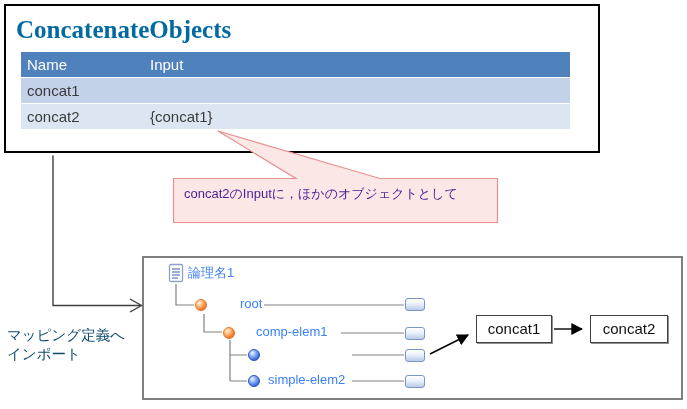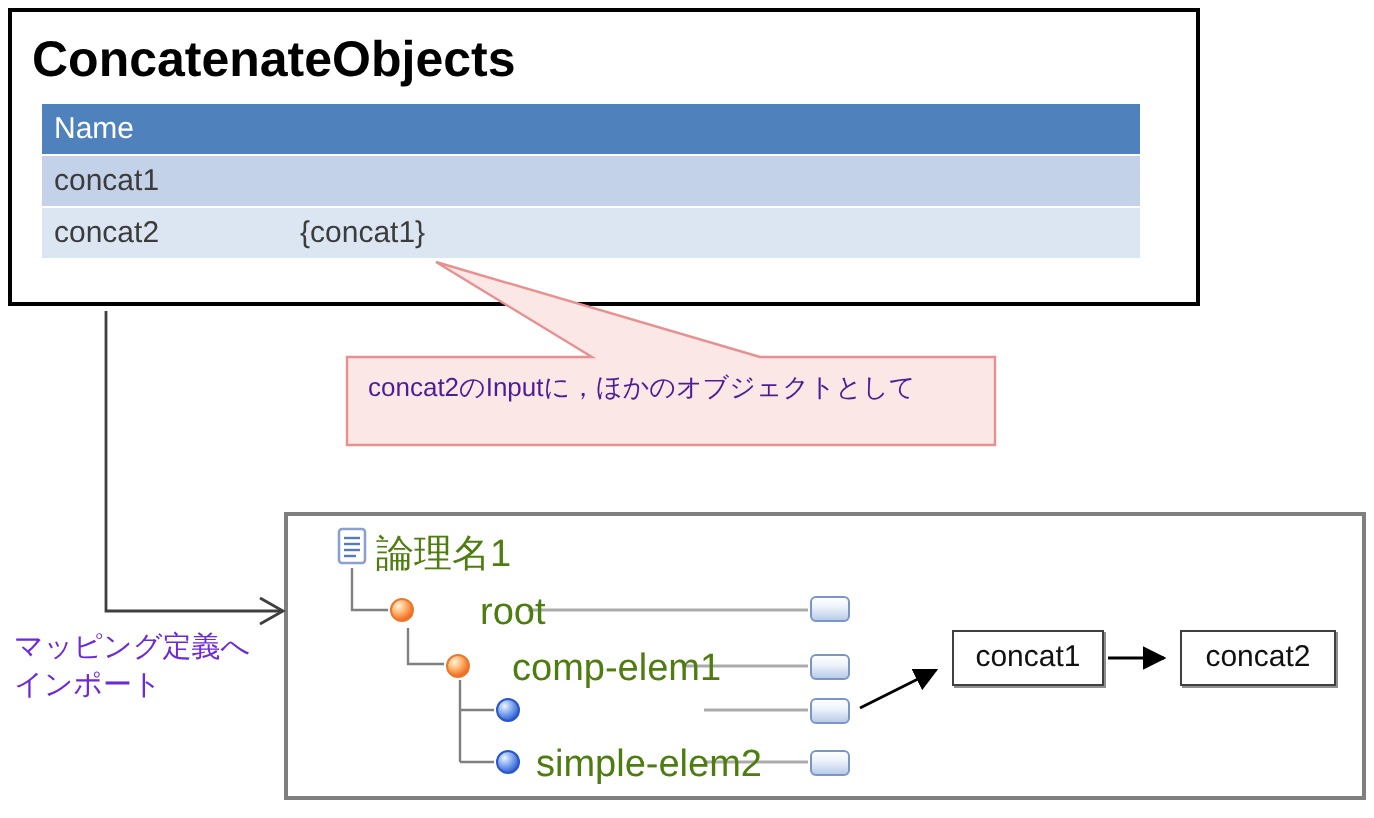--- a/index.html
+++ b/index.html
@@ -3,64 +3,65 @@
 <meta charset="utf-8">
 <style>
   html,body{margin:0;padding:0;background:#fff;}
   #canvas{position:relative;width:687px;height:409px;background:#fff;overflow:hidden;
           font-family:"Liberation Sans","DejaVu Sans",sans-serif;}
 
   
   .panel{position:absolute;left:4px;top:4px;width:596px;height:149px;
          border:2px solid #000;background:#fff;box-sizing:border-box;}
   .panel-title{position:absolute;left:10px;top:10px;font-size:25px;font-weight:bold;
-               color:#000000;letter-spacing:0px;}
+               color:#0369a1;letter-spacing:0px;font-family:Liberation Serif, serif;}
   .obj-table{position:absolute;left:15px;top:46px;width:549px;font-size:15px;}
   .t-row{display:flex;height:25px;line-height:25px;margin-bottom:1px;align-items:flex-end;}
   .t-head{background:#4f81bd;color:#ffffff;}
   .t-r1{background:#c3d2e8;color:#3c3c3c;}
   .t-r2{background:#dce6f2;color:#3c3c3c;}
   .c-name{width:116px;padding-left:6px;margin-right:1px;overflow:hidden;}
   .c-input{flex:1;padding-left:6px;overflow:hidden;}
   .t-head .c-name{background:#4f81bd;}
   .t-r1 .c-name{background:#c3d2e8;}
   .t-r2 .c-name{background:#dce6f2;}
 
   
   .callout-text{position:absolute;left:184px;top:185px;width:308px;
                 font-size:13px;line-height:17px;color:#4c1d95;z-index:6;}
 
   
-  .import-label{position:absolute;left:7px;top:315px;font-size:14.5px;
-                line-height:19px;color:#6d28d9;z-index:2;}
+  .import-label{position:absolute;left:7px;top:327px;font-size:14.5px;
+                line-height:19px;color:#0c4a6e;z-index:2;font-family:Liberation Mono, monospace;}
 
   
   .map-panel{position:absolute;left:142px;top:256px;width:541px;height:144px;
              border:2px solid #7f7f7f;background:#fff;box-sizing:border-box;}
-  .map-panel .txt{position:absolute;font-size:19px;color:#4d7c0f;white-space:nowrap;}
+  .map-panel .txt{position:absolute;font-size:13px;color:#3b82f6;white-space:nowrap;}
   .tag{position:absolute;left:261px;width:20px;height:13px;border:1px solid #7a96c8;
        border-radius:3px;box-sizing:border-box;
        background:linear-gradient(180deg,#ffffff 0%,#edf3fb 40%,#b9cce8 100%);}
   .obj-box{position:absolute;top:57px;height:28px;border:1px solid #404040;
            background:#fff;box-sizing:border-box;text-align:center;
            line-height:26px;font-size:15px;color:#111;box-shadow:1px 1px 0 #909090;}
 
   .overlay{position:absolute;left:0;top:0;z-index:5;pointer-events:none;}
   .treelayer{position:absolute;left:0;top:0;pointer-events:none;}
 </style>
 </head>
 <body>
 
 <div id="canvas">
 
   <div class="panel">
     <div class="panel-title">ConcatenateObjects</div>
     <div class="obj-table">
       <div class="t-row t-head">
         <div class="c-name">Name</div>
+        <div class="c-input">Input</div>
       </div>
       <div class="t-row t-r1">
         <div class="c-name">concat1</div>
       </div>
       <div class="t-row t-r2">
         <div class="c-name">concat2</div>
         <div class="c-input">{concat1}</div>
       </div>
     </div>
   </div>

